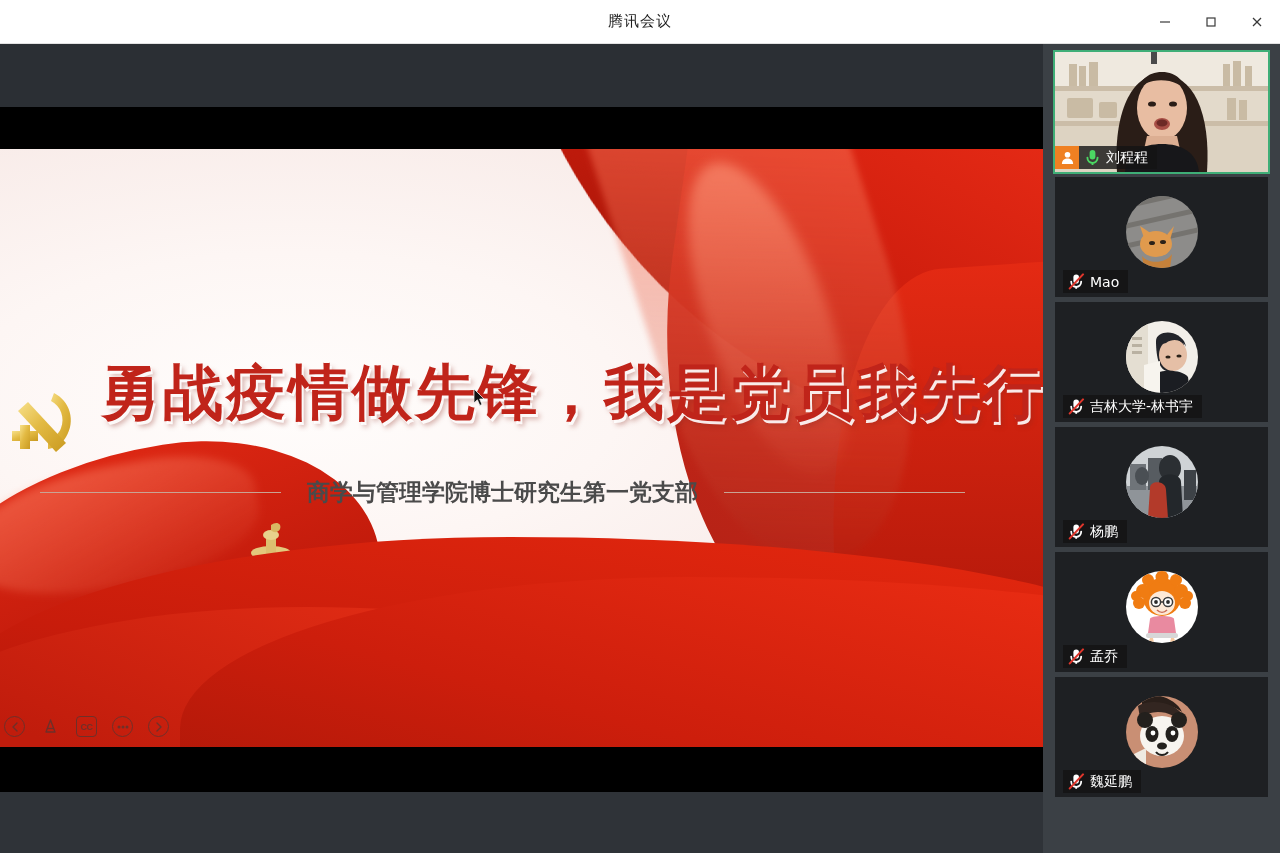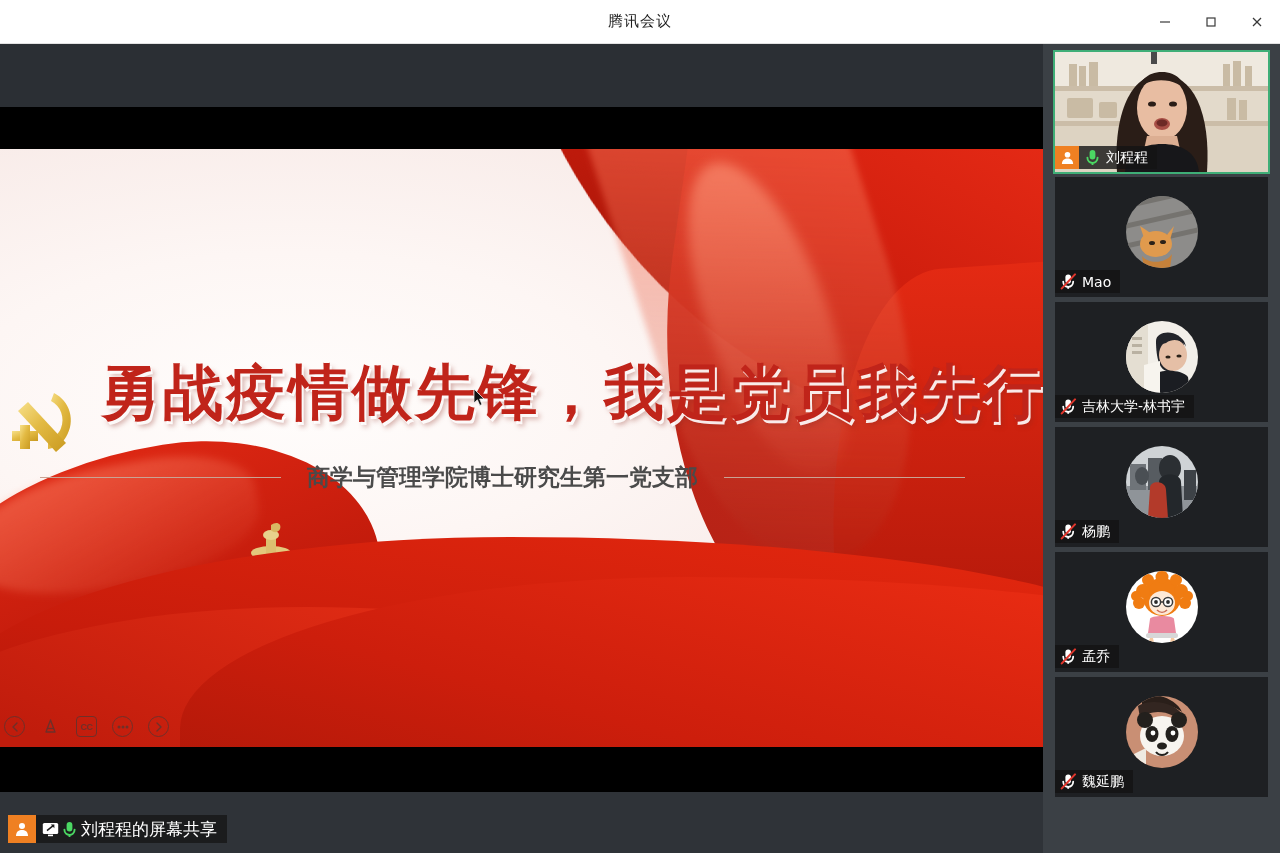--- a/index.html
+++ b/index.html
@@ -169,21 +169,21 @@
   
   .slide-title {
     position: absolute; left: 100px; top: 213px; width: 830px;
     font-family: "DejaVu Sans", "Liberation Sans", sans-serif;
     font-size: 60px; font-weight: 700; color: #c0241a;
     letter-spacing: 3px; line-height: 1;
     text-shadow: 2px 3px 0 rgba(255,255,255,.9), 4px 5px 5px rgba(140,40,30,.35);
     white-space: nowrap;
   }
   .slide-subwrap {
-    position: absolute; left: 40px; top: 313px; width: 925px;
+    position: absolute; left: 40px; top: 328px; width: 925px;
     display: flex; align-items: center; gap: 26px; text-align: center;
   }
   .subrule { flex: 1; height: 1px; background: #c9a394; }
   .slide-subtitle {
     font-family: "DejaVu Sans", "Liberation Sans", sans-serif;
     font-size: 23px; font-weight: 700; color: #4a4a4a; white-space: nowrap;
   }
 
   
   .ppt-toolbar {
@@ -230,21 +230,21 @@
     position: relative; width: 213px; height: 120px;
     background: #1e2023; margin-bottom: 5px; overflow: hidden;
   }
   .tile.active { outline: 2px solid #3fae77; outline-offset: 0px; }
   .tile-video { position: absolute; inset: 0; }
   .avatar {
     position: absolute; left: 50%; top: 46%; transform: translate(-50%,-50%);
     width: 72px; height: 72px; border-radius: 50%; overflow: hidden;
   }
   .tile-namebar {
-    position: absolute; left: 0; bottom: 4px;
+    position: absolute; left: 8px; bottom: 4px;
     display: flex; align-items: center; gap: 5px;
     background: rgba(20,20,20,.85); height: 23px; padding: 0 9px 0 5px;
   }
   .tile.active .tile-namebar { bottom: 3px; left: 0; padding-left: 0; background: rgba(20,20,20,.8); }
   .tile-name {
     color: #ffffff; font-size: 14px; white-space: nowrap;
     font-family: "DejaVu Sans", "Liberation Sans", sans-serif;
   }
   .host-chip-sm {
     width: 24px; height: 23px; background: #ef8022;
@@ -416,42 +416,20 @@
           <svg width="12" height="12" viewBox="0 0 12 12">
               <path d="M4 2 L8 6 L4 10" fill="none" stroke="#3b3b3b" stroke-width="1.4" stroke-linecap="round" stroke-linejoin="round"></path>
             </svg>
         </div>
       </div>
     </div>
 
     <div class="black-band-bottom"></div>
     <div class="share-letterbox-bottom"></div>
 
-    <div class="share-owner">
-      <div class="host-chip">
-        <svg width="16" height="16" viewBox="0 0 16 16">
-            <circle cx="8" cy="5" r="3" fill="#fff"></circle>
-            <path d="M2 15 C2 10.5 5 9 8 9 C11 9 14 10.5 14 15 Z" fill="#fff"></path>
-          </svg>
-      </div>
-      <div class="share-owner-icons">
-        <svg width="17" height="15" viewBox="0 0 17 15">
-            <rect x="0.8" y="1" width="15.4" height="11" rx="1.6" fill="#fff"></rect>
-            <path d="M5 8.6 L11.5 3.4" stroke="#1c1c1c" stroke-width="1.5"></path>
-            <path d="M12.4 2.6 L12.4 6.2 L8.8 2.6 Z" fill="#1c1c1c"></path>
-            <rect x="6" y="12.6" width="5" height="1.6" fill="#fff"></rect>
-          </svg>
-        <svg width="15" height="17" viewBox="0 0 15 17">
-            <rect x="4.6" y="1" width="5.8" height="9.4" rx="2.9" fill="#4bd863"></rect>
-            <path d="M2.4 8.6 C2.4 12.2 5 13.9 7.5 13.9 C10 13.9 12.6 12.2 12.6 8.6" fill="none" stroke="#4bd863" stroke-width="1.9" stroke-linecap="round"></path>
-            <line x1="7.5" y1="13.9" x2="7.5" y2="16" stroke="#4bd863" stroke-width="1.9"></line>
-          </svg>
-      </div>
-      <div class="share-owner-name">刘程程的屏幕共享</div>
-    </div>
   </div>
 
   <div class="rail">
 
     <div class="tile active">
       <div class="tile-video">
         <svg width="213" height="120" viewBox="0 0 213 120" preserveAspectRatio="none">
           <rect width="213" height="120" fill="#e8e1d6"></rect>
           <rect x="0" y="0" width="213" height="34" fill="#efe9df"></rect>
           <rect x="0" y="34" width="213" height="5" fill="#cbbda8"></rect>

